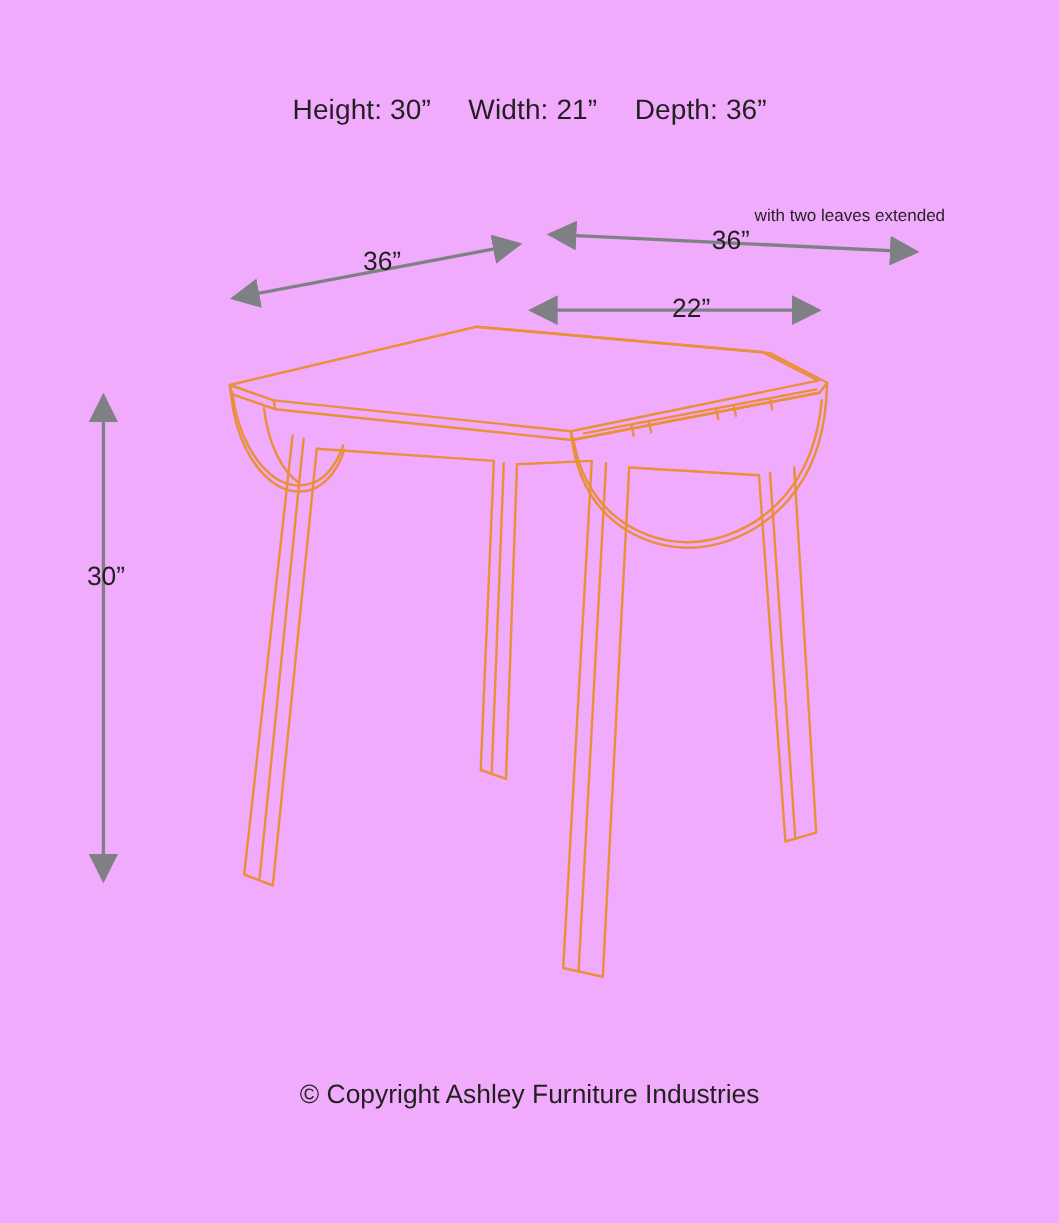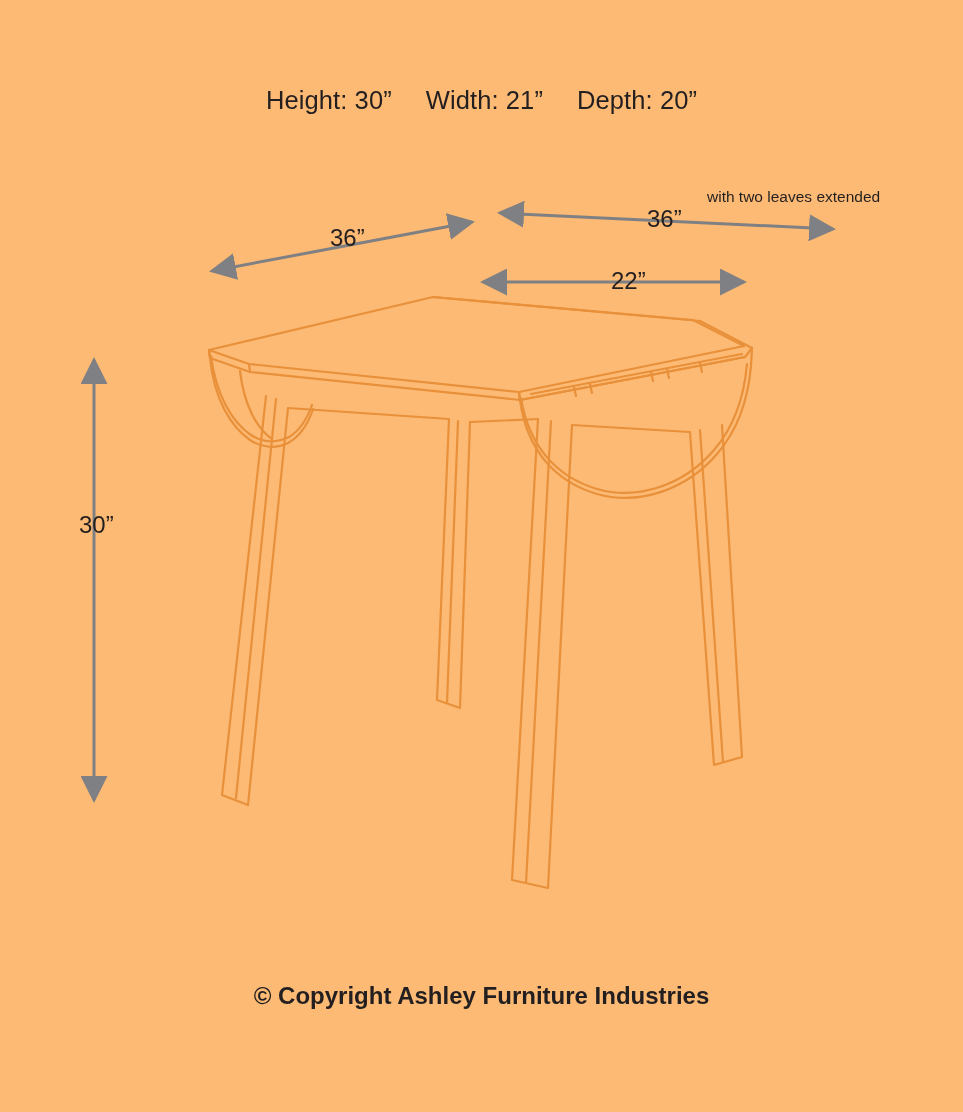--- a/index.html
+++ b/index.html
@@ -8,21 +8,21 @@
     background: #ffffff;
   }
   body {
     font-family: "Liberation Sans", sans-serif;
     color: #231f20;
   }
   #canvas {
     position: relative;
     width: 963px;
     height: 1112px;
-    background: #fdba74;
+    background: #f0abfc;
     overflow: hidden;
   }
   .specs-row {
     position: absolute;
     top: 86px;
     left: 0;
     width: 963px;
     display: flex;
     justify-content: center;
     align-items: baseline;
@@ -35,21 +35,20 @@
     white-space: nowrap;
   }
   .copyright {
     position: absolute;
     top: 982px;
     left: 0;
     width: 963px;
     text-align: center;
     font-size: 24px;
     color: #231f20;
-    font-weight: bold;
   }
   .dim-label {
     position: absolute;
     font-size: 24px;
     color: #231f20;
     white-space: nowrap;
   }
   .note-label {
     position: absolute;
     font-size: 15.5px;
@@ -65,21 +64,21 @@
   }
 </style>
 </head>
 <body>
 
 <div id="canvas">
 
   <div class="specs-row">
     <span class="spec-item">Height: 30”</span>
     <span class="spec-item">Width: 21”</span>
-    <span class="spec-item">Depth: 20”</span>
+    <span class="spec-item">Depth: 36”</span>
   </div>
 
   <svg class="layer" viewBox="0 0 963 1112">
     <g fill="none" stroke="#E8903A" stroke-width="2.2" stroke-linejoin="round" stroke-linecap="round">
 
       <path d="M 433 297 L 700 321 L 752 348 L 745 357 L 520 400 L 250 372 L 210 358 L 209 350 Z"></path>
 
       <path d="M 433 297 L 693 320 L 744 346"></path>
       <path d="M 209 350 L 249 364 L 519 392 L 744 346"></path>
 
@@ -139,17 +138,17 @@
       <line x1="483" y1="282" x2="744" y2="282" marker-start="url(#arrTail)" marker-end="url(#arrHead)"></line>
 
       <line x1="94" y1="360" x2="94" y2="800" marker-start="url(#arrTail)" marker-end="url(#arrHead)"></line>
     </g>
   </svg>
 
   <div class="dim-label" style="left:330px; top:224px;">36”</div>
   <div class="dim-label" style="left:647px; top:205px;">36”</div>
   <div class="dim-label" style="left:611px; top:267px;">22”</div>
   <div class="dim-label" style="left:79px; top:511px;">30”</div>
-  <div class="note-label" style="left:707px; top:188px;">with two leaves extended</div>
+  <div class="note-label" style="left:686px; top:188px;">with two leaves extended</div>
 
   <div class="copyright">© Copyright Ashley Furniture Industries</div>
 
 </div>
 
 </body></html>

